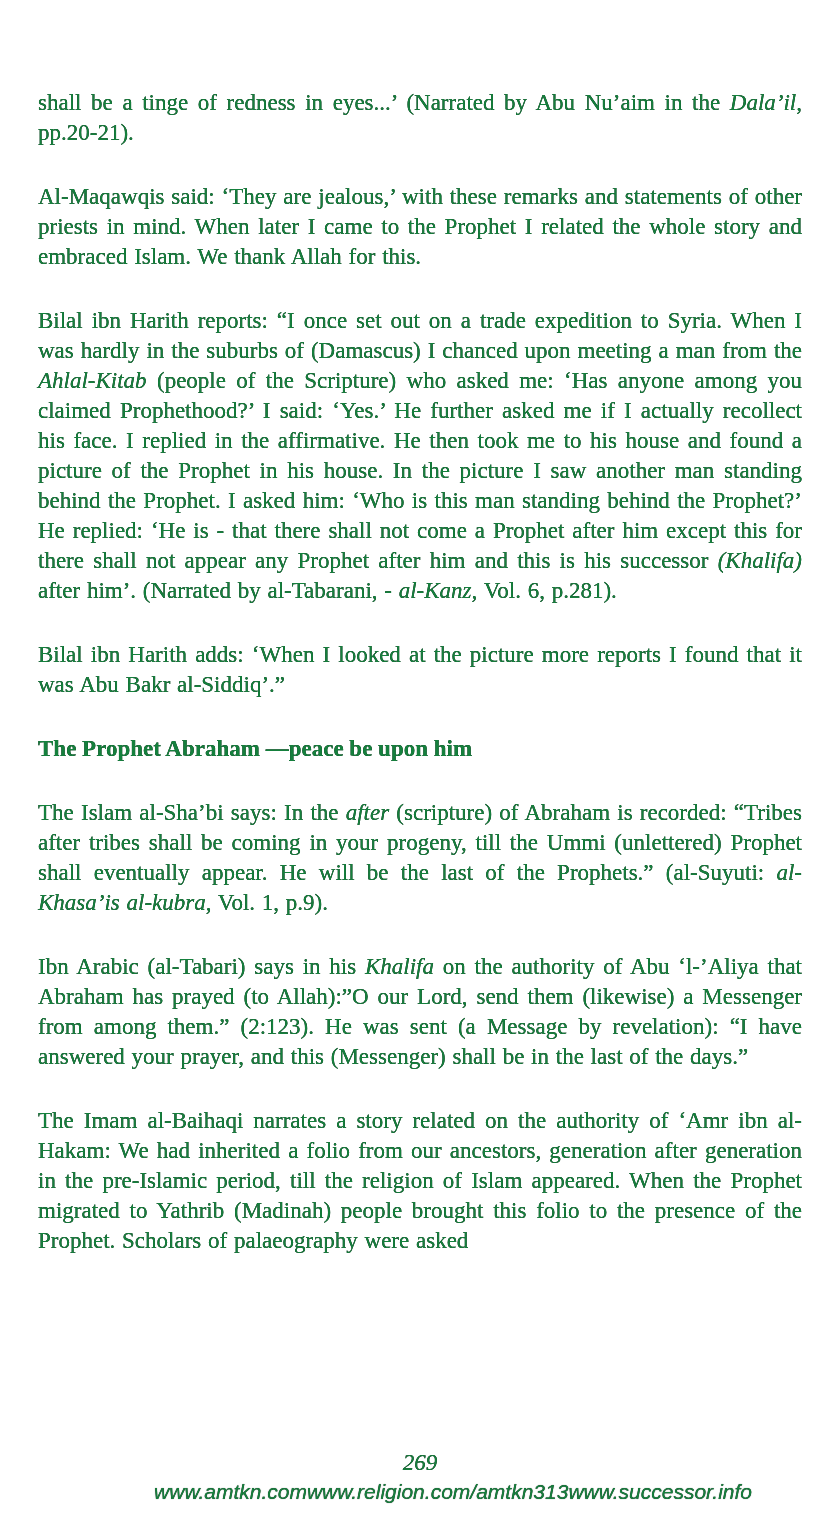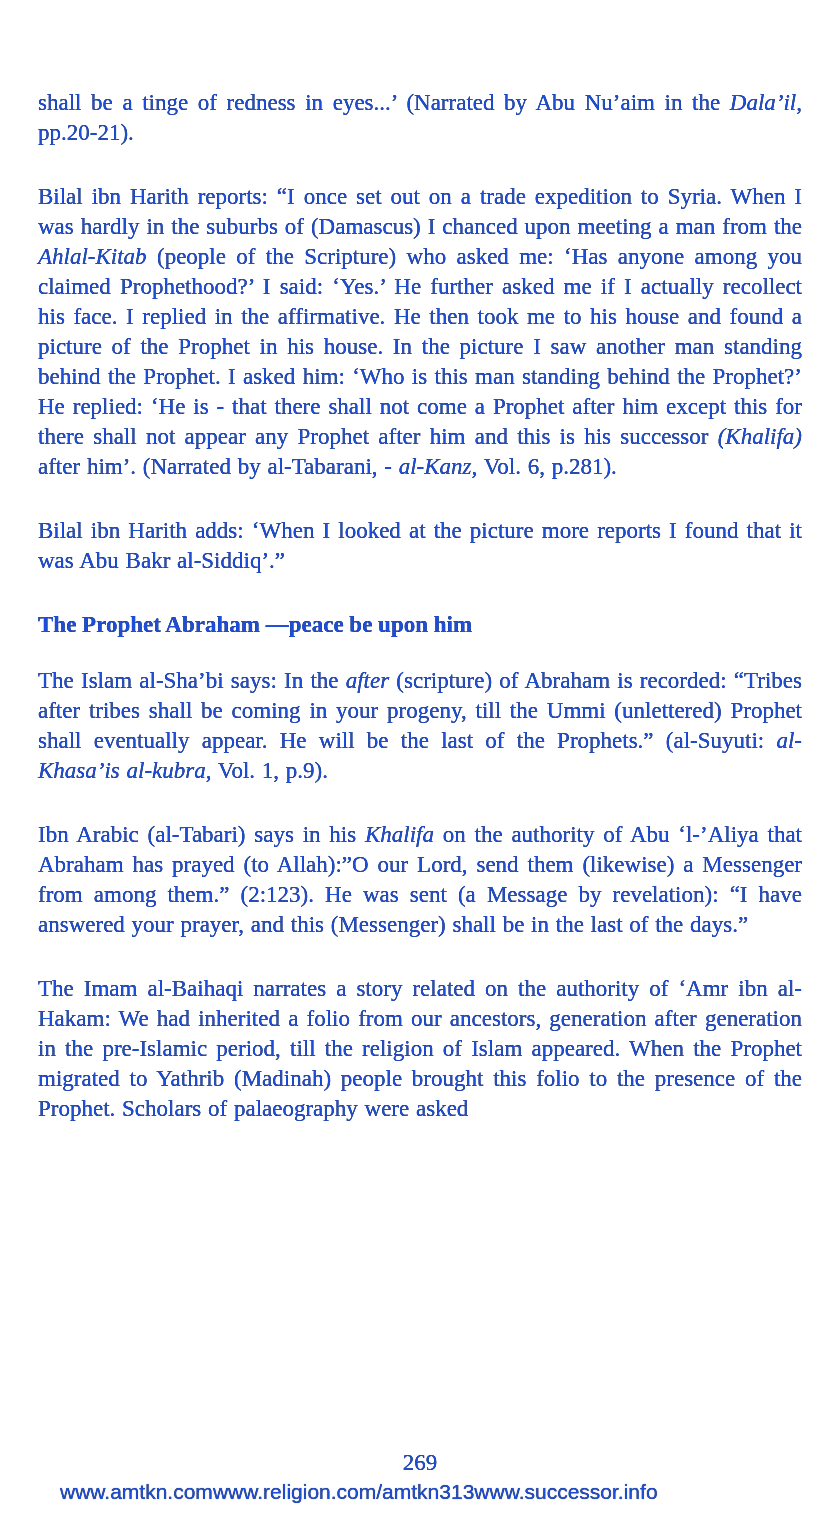--- a/index.html
+++ b/index.html
@@ -7,77 +7,79 @@
     padding: 0;
     background: #ffffff;
   }
   .page {
     position: relative;
     width: 840px;
     height: 1528px;
     background: #ffffff;
     overflow: hidden;
     font-family: "Liberation Serif", serif;
-    color: #1d4ed8;
+    color: #15803d;
   }
   .document-body {
     position: absolute;
     left: 38px;
     right: 38px;
     top: 88px;
   }
   .document-body p.paragraph {
     font-size: 23px;
     line-height: 30px;
     text-align: justify;
     margin: 0 0 34px 0;
     text-shadow: 0 0 0.6px #000;
     word-spacing: 1px;
   }
   .document-body h2.heading {
     font-size: 23px;
     line-height: 30px;
     font-weight: bold;
     text-align: left;
-    margin: 0 0 26px 0;
+    margin: 0 0 34px 0;
     text-shadow: 0 0 0.6px #000;
   }
   .document-body em {
     font-style: italic;
   }
   .page-footer {
     position: absolute;
     left: 0;
     right: 0;
     top: 1450px;
+    font-style: italic;
   }
   .page-number {
     text-align: center;
     font-family: "Liberation Serif", serif;
     font-size: 23px;
     line-height: 26px;
     text-shadow: 0 0 0.6px #000;
   }
   .footer-links {
     display: flex;
-    justify-content: flex-start;
+    justify-content: flex-end;
     padding: 4px 88px 0 60px;
     font-family: "Liberation Sans", sans-serif;
     font-size: 21px;
     text-shadow: 0 0 0.7px #000;
   }
 </style>
 </head>
 <body>
 
 <div class="page">
 
   <div class="document-body">
 
   <p class="paragraph"><span>shall be a tinge of redness in eyes...’ (Narrated by Abu Nu’aim in the </span><em>Dala’il,</em><span> pp.20-21).</span></p>
+      <p class="paragraph"><span>Al-Maqawqis said: ‘They are jealous,’ with these remarks and statements of other priests in mind. When later I came to the Prophet I related the whole story and embraced Islam. We thank Allah for this.</span></p>
       <p class="paragraph"><span>Bilal ibn Harith reports: “I once set out on a trade expedition to Syria. When I was hardly in the suburbs of (Damascus) I chanced upon meeting a man from the </span><em>Ahlal-Kitab</em><span> (people of the Scripture) who asked me: ‘Has anyone among you claimed Prophethood?’ I said: ‘Yes.’ He further asked me if I actually recollect his face. I replied in the affirmative. He then took me to his house and found a picture of the Prophet in his house. In the picture I saw another man standing behind the Prophet. I asked him: ‘Who is this man standing behind the Prophet?’ He replied: ‘He is - that there shall not come a Prophet after him except this for there shall not appear any Prophet after him and this is his successor </span><em>(Khalifa)</em><span> after him’. (Narrated by al-Tabarani, - </span><em>al-Kanz,</em><span> Vol. 6, p.281).</span></p>
       <p class="paragraph"><span>Bilal ibn Harith adds: ‘When I looked at the picture more reports I found that it was Abu Bakr al-Siddiq’.”</span></p>
       <h2 class="heading"><span>The Prophet Abraham —peace be upon him</span></h2>
       <p class="paragraph"><span>The Islam al-Sha’bi says: In the </span><em>after</em><span> (scripture) of Abraham is recorded: “Tribes after tribes shall be coming in your progeny, till the Ummi (unlettered) Prophet shall eventually appear. He will be the last of the Prophets.” (al-Suyuti: </span><em>al-Khasa’is al-kubra,</em><span> Vol. 1, p.9).</span></p>
       <p class="paragraph"><span>Ibn Arabic (al-Tabari) says in his </span><em>Khalifa</em><span> on the authority of Abu ‘l-’Aliya that Abraham has prayed (to Allah):”O our Lord, send them (likewise) a Messenger from among them.” (2:123). He was sent (a Message by revelation): “I have answered your prayer, and this (Messenger) shall be in the last of the days.”</span></p>
       <p class="paragraph"><span>The Imam al-Baihaqi narrates a story related on the authority of ‘Amr ibn al-Hakam: We had inherited a folio from our ancestors, generation after generation in the pre-Islamic period, till the religion of Islam appeared. When the Prophet migrated to Yathrib (Madinah) people brought this folio to the presence of the Prophet. Scholars of palaeography were asked</span></p>
     </div>
 
   <div class="page-footer">
     <div class="page-number">269</div>

